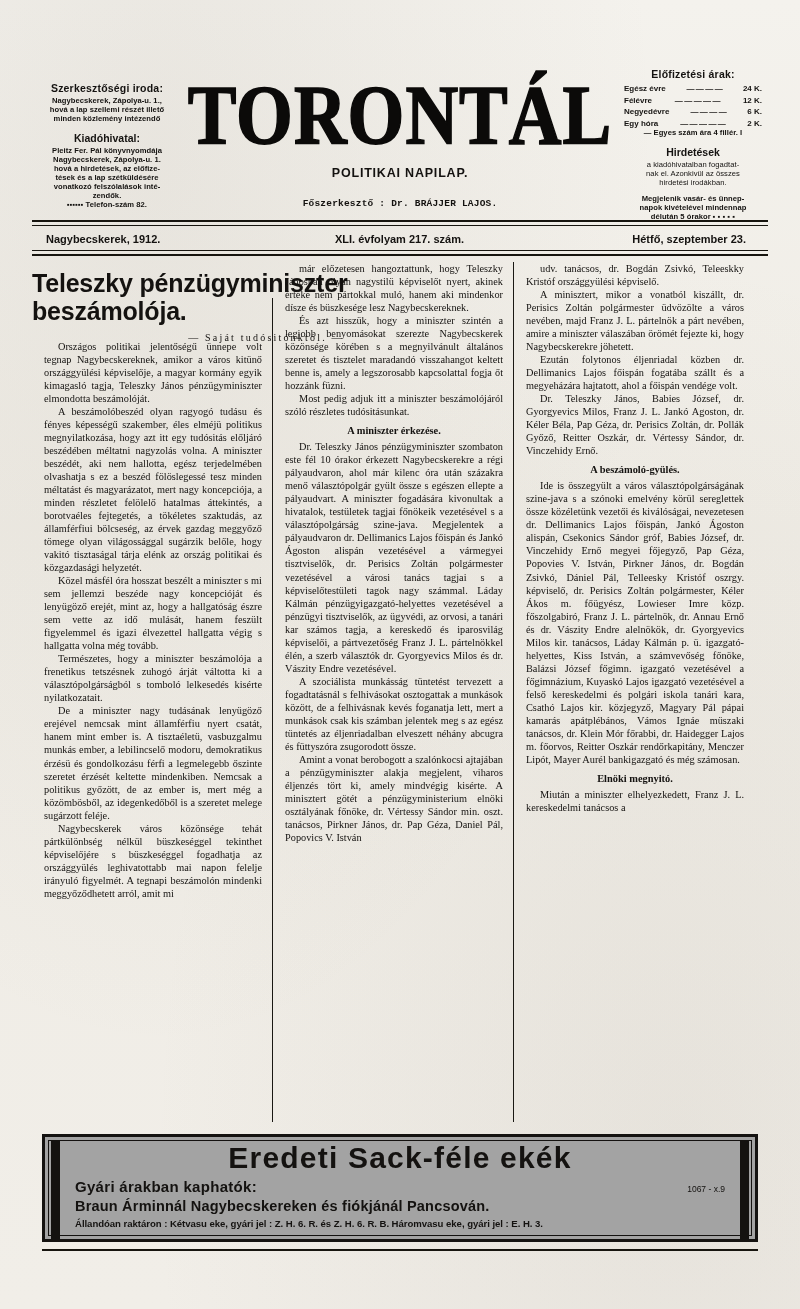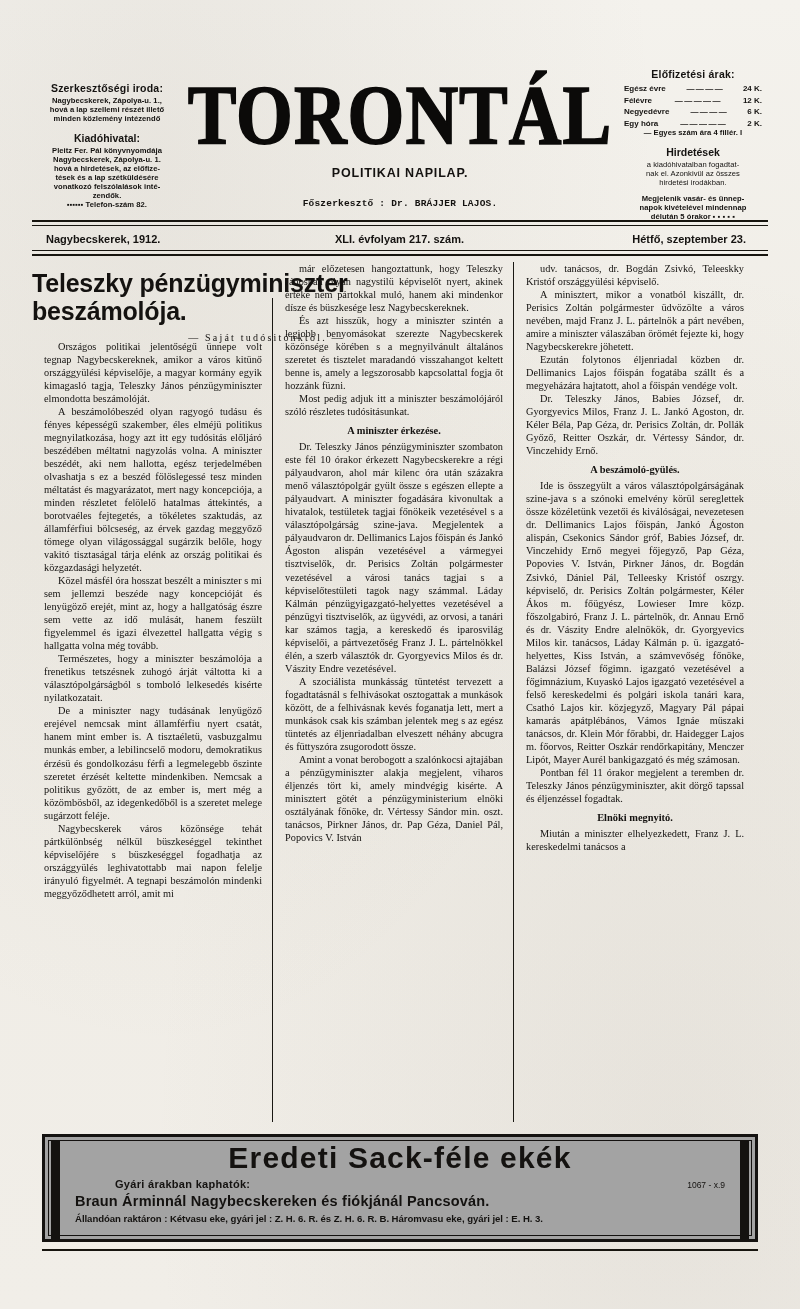--- a/index.html
+++ b/index.html
@@ -87,21 +87,21 @@
     border:3px solid #141210;box-sizing:border-box;background:#a3a3a3;}
   .ad-in{position:absolute;inset:3px;border:1.2px solid #141210;}
   .ad-bar{position:absolute;top:3px;width:9px;height:102px;background:#141210;}
   .ad-bar.l{left:6px;}
   .ad-bar.r{right:6px;}
   .ad-body{position:absolute;left:30px;right:30px;top:4px;bottom:4px;
     font-family:"Liberation Sans",sans-serif;}
   .ad-t{text-align:center;font-weight:bold;font-size:30px;letter-spacing:1.2px;
     margin:2px 0 0;line-height:1;}
   .ad-r2{display:flex;justify-content:space-between;align-items:baseline;margin-top:5px;}
-  .ad-r2 .a{font-weight:bold;font-size:11px;letter-spacing:.3px;margin-left:40px;}
+  .ad-r2 .a{font-weight:bold;font-size:15px;letter-spacing:.3px;}
   .ad-r2 .b{font-size:8.5px;}
   .ad-t2{font-weight:bold;font-size:14.5px;letter-spacing:.2px;margin-top:3px;}
   .ad-t3{font-weight:bold;font-size:9.6px;letter-spacing:-.05px;margin-top:4px;}
   .botrule{position:absolute;left:42px;top:1249px;width:716px;height:2px;background:#17150f;}
 </style>
 </head>
 <body>
 
 <div class="paper"></div>
 <div class="sheet">
@@ -201,21 +201,20 @@
         <p>Amint a vonat berobogott a szalónkocsi ajtajában a pénzügyminiszter alakja megjelent, viharos éljenzés tört ki, amely mindvégig kisérte. A minisztert götét a pénzügyministerium elnöki osztályának főnöke, dr. Vértessy Sándor min. oszt. tanácsos, Pirkner János, dr. Pap Géza, Daniel Pál, Popovics V. István</p>
       </div>
 
       <div class="col colC">
         <p>udv. tanácsos, dr. Bogdán Zsivkó, Teleeskky Kristóf országgyülési képviselő.</p>
         <p>A minisztert, mikor a vonatból kiszállt, dr. Perisics Zoltán polgármester üdvözölte a város nevében, majd Franz J. L. pártelnök a párt nevében, amire a miniszter válaszában örömét fejezte ki, hogy Nagybecskerekre jöhetett.</p>
         <p>Ezután folytonos éljenriadal közben dr. Dellimanics Lajos főispán fogatába szállt és a megyeházára hajtatott, ahol a főispán vendége volt.</p>
         <p>Dr. Teleszky János, Babies József, dr. Gyorgyevics Milos, Franz J. L. Jankó Agoston, dr. Kéler Béla, Pap Géza, dr. Perisics Zoltán, dr. Pollák Győző, Reitter Oszkár, dr. Vértessy Sándor, dr. Vinczehidy Ernő.</p>
         <div class="sh">A beszámoló-gyülés.</div>
         <p>Ide is összegyült a város választópolgárságának szine-java s a szónoki emelvény körül sereglettek össze közéletünk vezetői és kiválóságai, nevezetesen dr. Dellimanics Lajos főispán, Jankó Ágoston alispán, Csekonics Sándor gróf, Babies József, dr. Vinczehidy Ernő megyei főjegyző, Pap Géza, Popovies V. István, Pirkner János, dr. Bogdán Zsivkó, Dániel Pál, Telleesky Kristóf oszrgy. képviselő, dr. Perisics Zoltán polgármester, Kéler Ákos m. főügyész, Lowieser Imre közp. főszolgabiró, Franz J. L. pártelnök, dr. Annau Ernő és dr. Vászity Endre alelnökök, dr. Gyorgyevics Milos kir. tanácsos, Láday Kálmán p. ü. igazgató-helyettes, Kiss István, a számvevőség főnöke, Balázsi József főgimn. igazgató vezetésével a főgimnázium, Kuyaskó Lajos igazgató vezetésével a felső kereskedelmi és polgári iskola tanári kara, Csathó Lajos kir. közjegyző, Magyary Pál pápai kamarás apátplébános, Vámos Ignáe müszaki tanácsos, dr. Klein Mór főrabbi, dr. Haidegger Lajos m. főorvos, Reitter Oszkár rendőrkapitány, Menczer Lipót, Mayer Aurél bankigazgató és még számosan.</p>
-        <p>Pontban fél 11 órakor megjelent a teremben dr. Teleszky János pénzügyminiszter, akit dörgő tapssal és éljenzéssel fogadtak.</p>
         <div class="sh">Elnöki megnyitó.</div>
         <p>Miután a miniszter elhelyezkedett, Franz J. L. kereskedelmi tanácsos a</p>
       </div>
     </div>
   </div>
 
   <div class="ad">
     <div class="ad-in"></div>
     <div class="ad-bar l"></div>
     <div class="ad-bar r"></div>

